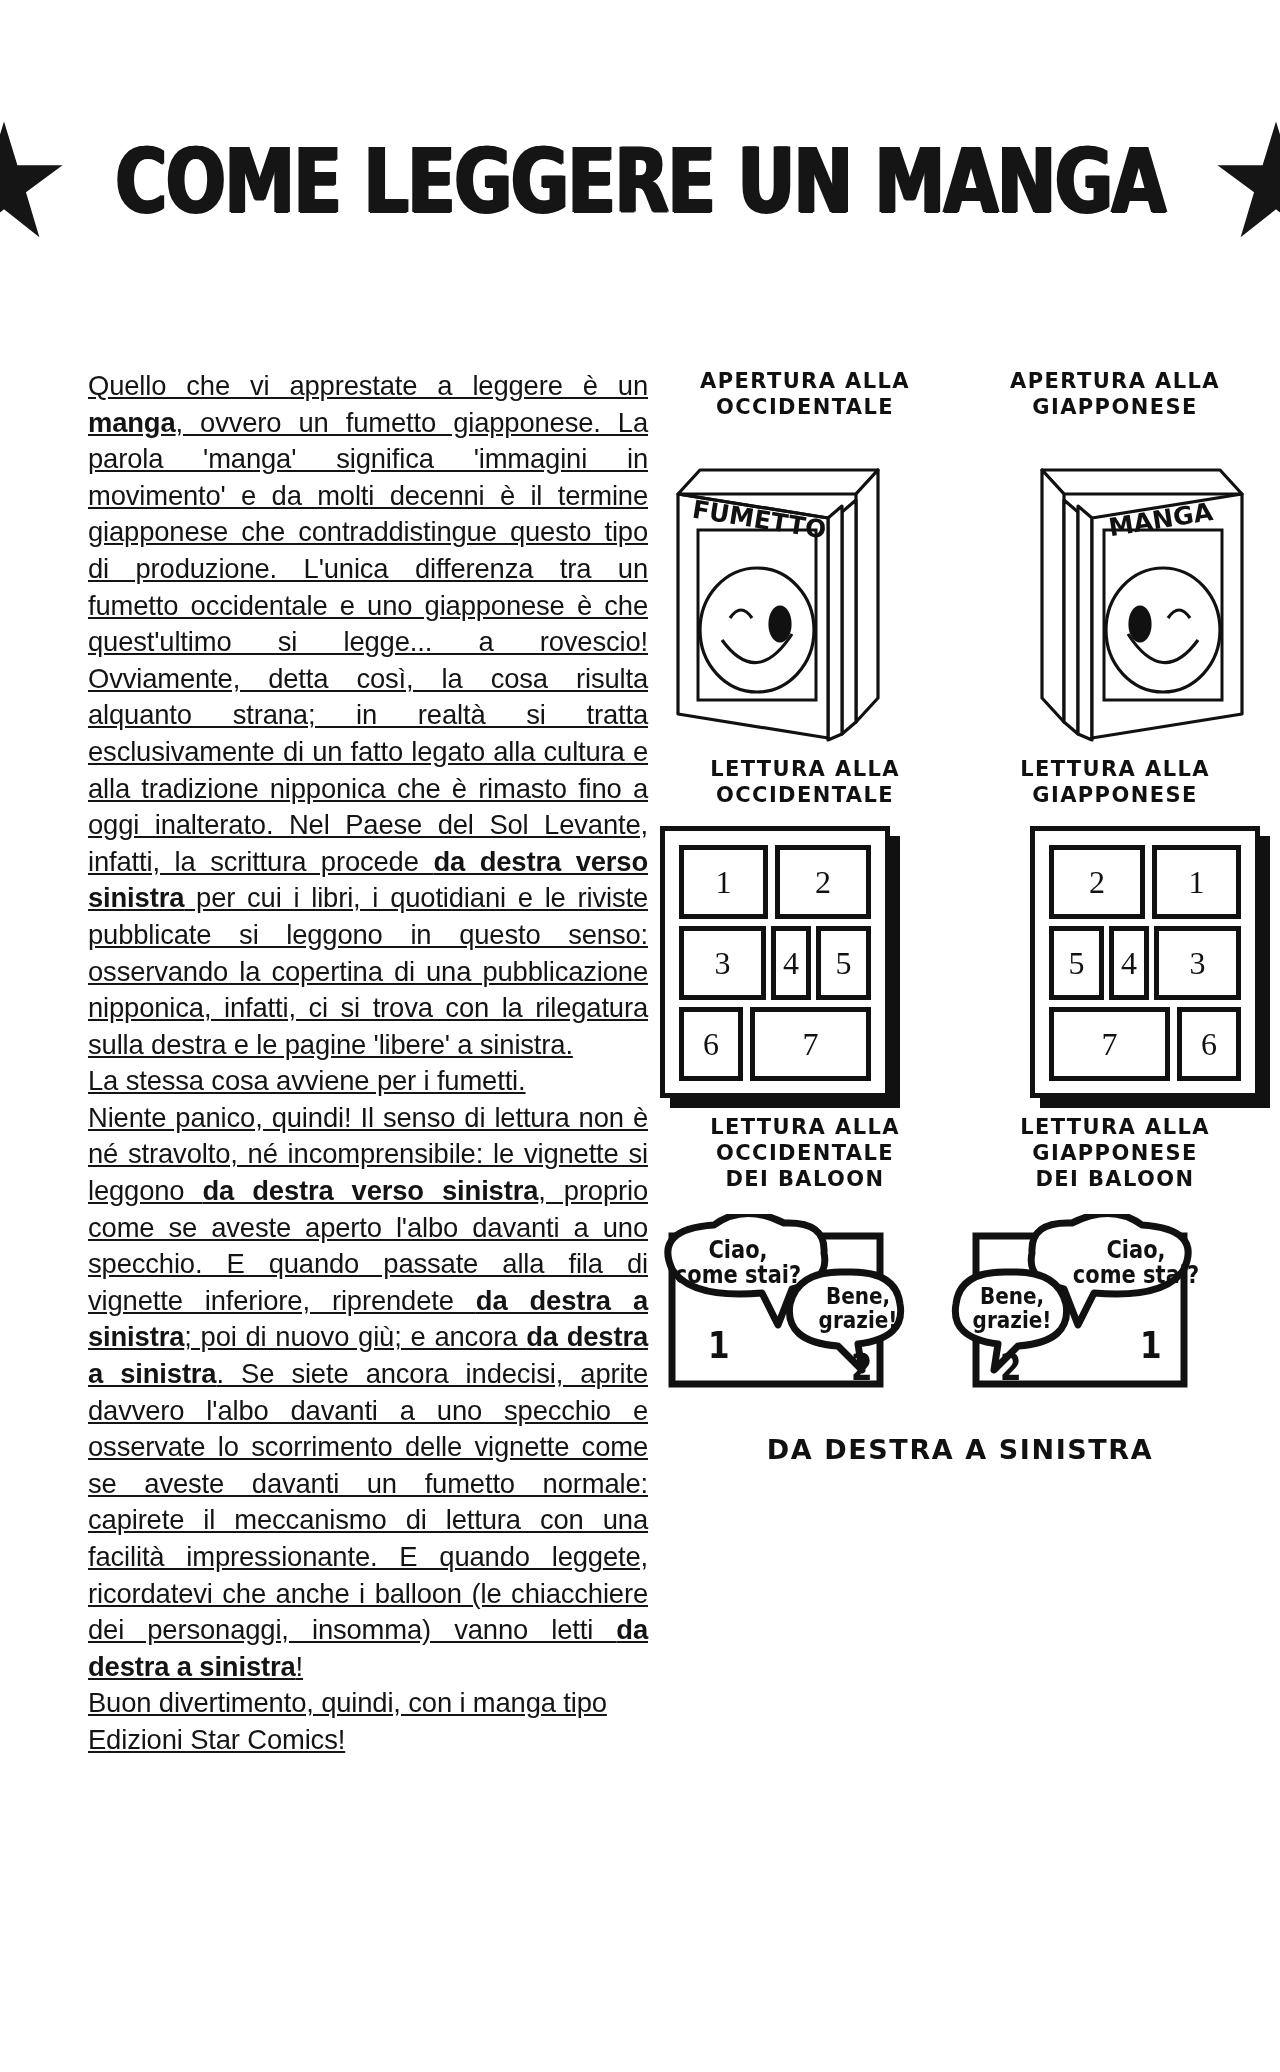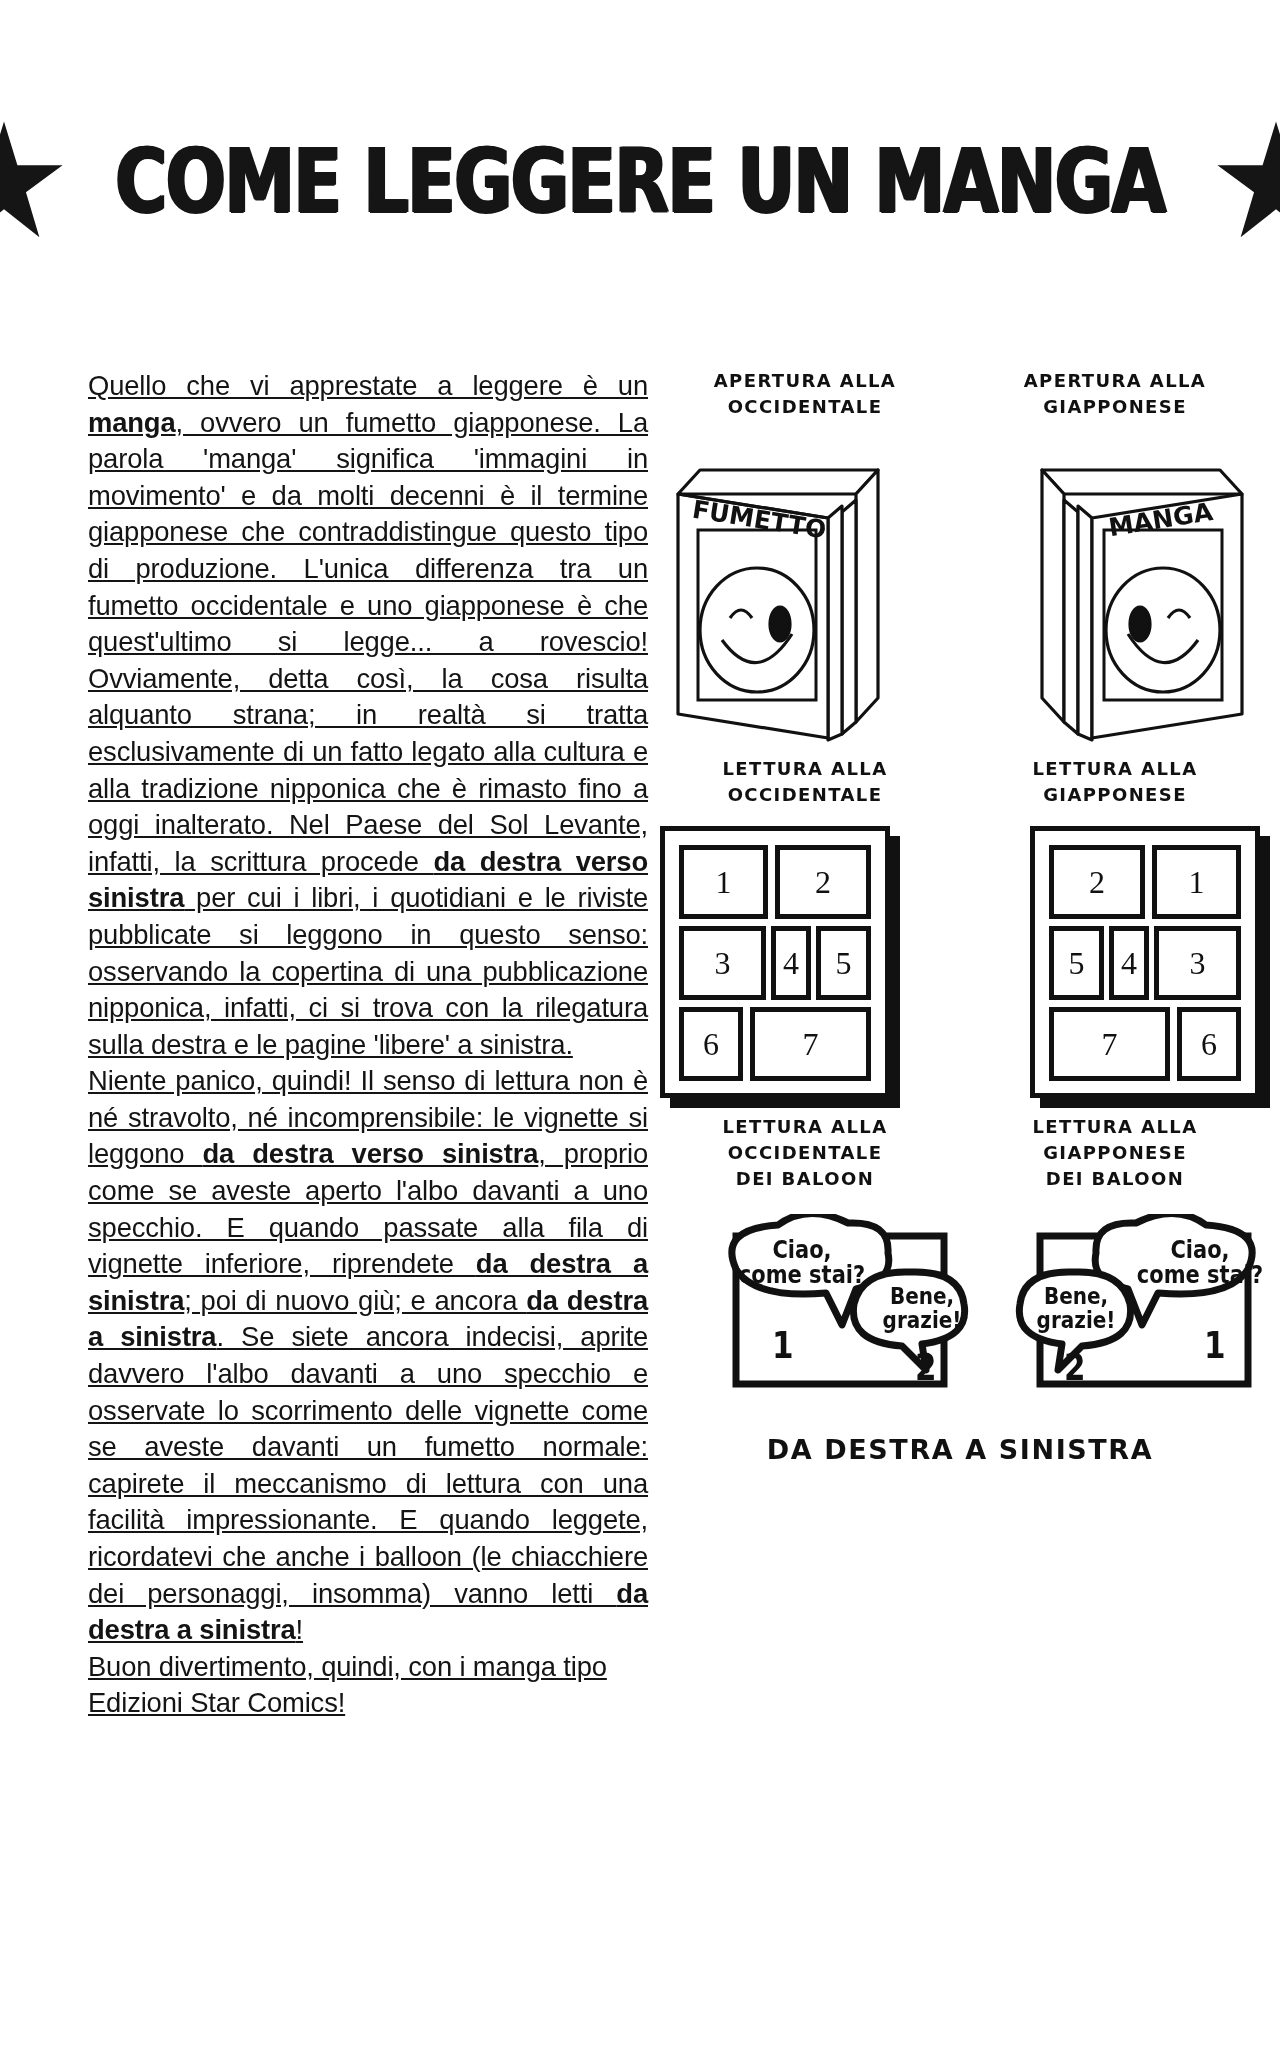--- a/index.html
+++ b/index.html
@@ -66,21 +66,21 @@
   
   #figures-column {
     position: absolute;
     left: 660px;
     top: 368px;
     width: 600px;
   }
   .cap {
     font-family: "DejaVu Sans", sans-serif;
     font-weight: 700;
-    font-size: 18px;
+    font-size: 21px;
     line-height: 26px;
     letter-spacing: 1.4px;
     text-align: center;
     color: #111111;
   }
   .cap-row {
     display: flex;
     justify-content: space-between;
   }
   .cap-cell { width: 290px; }
@@ -130,21 +130,21 @@
     align-items: center;
     justify-content: center;
     font-family: "Liberation Serif", serif;
     font-size: 32px;
     color: #111111;
   }
 
   
   .balloons-row {
     display: flex;
-    justify-content: flex-end;
+    justify-content: flex-start;
     margin-top: 22px;
   }
   .bl-frame {
     position: relative;
     width: 268px;
     height: 180px;
   }
   .bl-num {
     position: absolute;
     font-family: "DejaVu Sans", sans-serif;
@@ -185,20 +185,21 @@
   <span id="page-title">COME LEGGERE UN MANGA</span>
   <span>
     <svg class="star-icon" width="122" height="140" viewBox="0 0 100 100" aria-hidden="true">
       <polygon points="50,2 61,38 98,38 68,60 79,97 50,74 21,97 32,60 2,38 39,38" fill="#151515"></polygon>
     </svg>
   </span>
 </div>
 
 <div id="article-column">
   <p class="para"><span>Quello che vi apprestate a leggere è un </span><b>manga</b><span>, ovvero un fumetto giapponese. La parola 'manga' significa 'immagini in movimento' e da molti decenni è il termine giapponese che contraddistingue questo tipo di produzione. L'unica differenza tra un fumetto occidentale e uno giapponese è che quest'ultimo si legge... a rovescio! Ovviamente, detta così, la cosa risulta alquanto strana; in realtà si tratta esclusivamente di un fatto legato alla cultura e alla tradizione nipponica che è rimasto fino a oggi inalterato. Nel Paese del Sol Levante, infatti, la scrittura procede </span><b>da destra verso sinistra</b><span> per cui i libri, i quotidiani e le riviste pubblicate si leggono in questo senso: osservando la copertina di una pubblicazione nipponica, infatti, ci si trova con la rilegatura sulla destra e le pagine 'libere' a sinistra.</span></p>
+  <p class="para last-line">La stessa cosa avviene per i fumetti.</p>
   <p class="para"><span>Niente panico, quindi! Il senso di lettura non è né stravolto, né incomprensibile: le vignette si leggono </span><b>da destra verso sinistra</b><span>, proprio come se aveste aperto l'albo davanti a uno specchio. E quando passate alla fila di vignette inferiore, riprendete </span><b>da destra a sinistra</b><span>; poi di nuovo giù; e ancora </span><b>da destra a sinistra</b><span>. Se siete ancora indecisi, aprite davvero l'albo davanti a uno specchio e osservate lo scorrimento delle vignette come se aveste davanti un fumetto normale: capirete il meccanismo di lettura con una facilità impressionante. E quando leggete, ricordatevi che anche i balloon (le chiacchiere dei personaggi, insomma) vanno letti </span><b>da destra a sinistra</b><span>!</span></p>
   <p class="para last-line">Buon divertimento, quindi, con i manga tipo Edizioni Star Comics!</p>
 </div>
 
 <div id="figures-column">
 
   <div class="cap-row">
     <div class="cap cap-cell">
       <div>APERTURA ALLA</div>
       <div>OCCIDENTALE</div>

